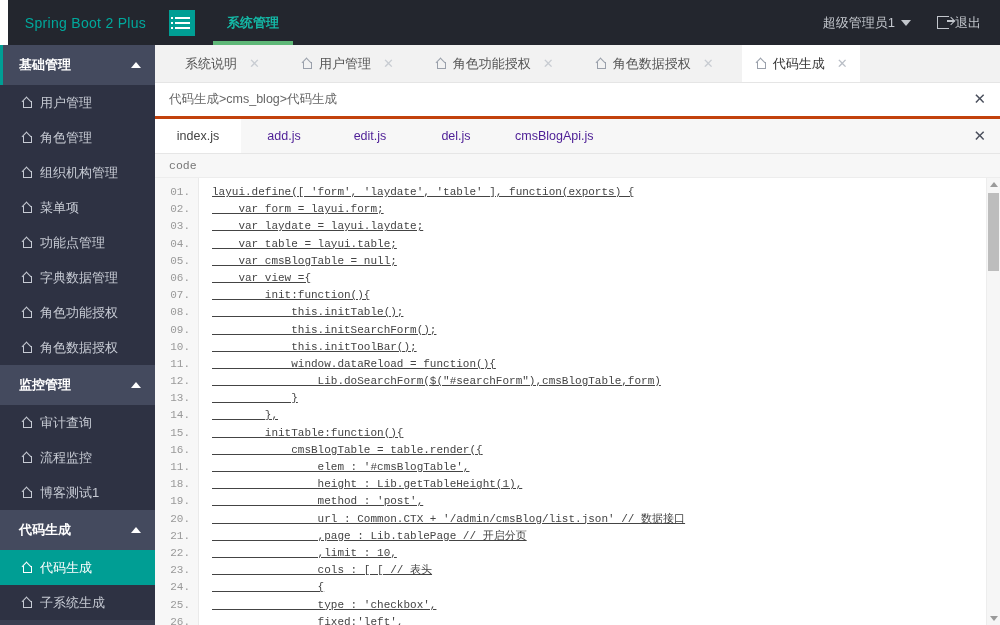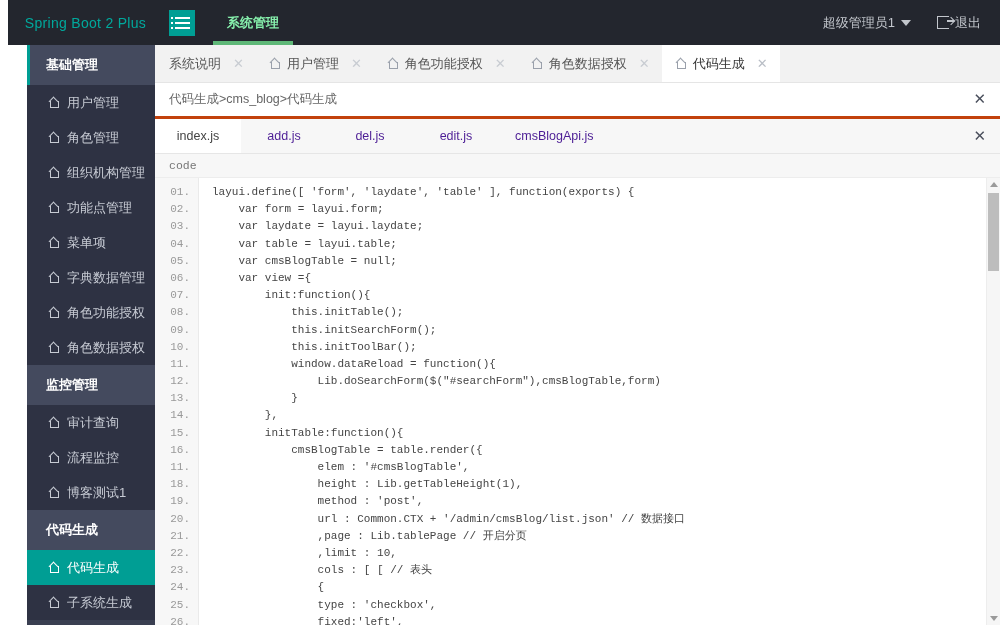--- a/index.html
+++ b/index.html
@@ -22,21 +22,21 @@
   .burger{
     width:26px;height:26px;background:#009E94;margin-left:6px;
     display:flex;flex-direction:column;justify-content:center;align-items:center;gap:3px;
     cursor:pointer;flex:none;
   }
   .burger i{display:block;width:15px;height:2px;background:#fff;position:relative;}
   .burger i:before{content:"";position:absolute;left:-4px;top:0;width:2px;height:2px;background:#fff;}
   .topnav{display:flex;align-items:stretch;height:45px;margin-left:18px;}
   .topnav-item{
     position:relative;display:flex;align-items:center;padding:0 14px;
-    color:#86efac;font-size:13px;font-weight:bold;cursor:pointer;white-space:nowrap;
+    color:#14b8a6;font-size:13px;font-weight:bold;cursor:pointer;white-space:nowrap;
   }
   .topnav-item.active:after{
     content:"";position:absolute;left:0;right:0;bottom:0;height:4px;background:#5FB878;
   }
   .header-right{
     margin-left:auto;display:flex;align-items:center;height:40px;
     padding-right:14px;color:#c2c6cc;font-size:13px;
   }
   .hr-item{display:flex;align-items:center;gap:6px;padding:0 13px;cursor:pointer;white-space:nowrap;}
   .caret-down{
@@ -50,21 +50,21 @@
     content:"";position:absolute;right:-5px;top:3px;width:7px;height:1.6px;background:#c2c6cc;
   }
   .logout-ico:before{
     content:"";position:absolute;right:-5px;top:1px;width:5px;height:5px;
     border-top:1.6px solid #c2c6cc;border-right:1.6px solid #c2c6cc;transform:rotate(45deg);
   }
 
   
   .sidebar{
     position:absolute;left:0;top:45px;width:155px;height:580px;
-    background:#3A3F51;overflow:hidden;margin-left:27px;
+    background:#3A3F51;overflow:hidden;
   }
   .side-group-title{
     height:40px;display:flex;align-items:center;justify-content:space-between;
     padding:0 14px 0 16px;color:#fff;font-size:13px;font-weight:bold;cursor:pointer;
     background:#444A5E;border-left:3px solid #009E94;box-sizing:border-box;
   }
   .side-group-title.plain{border-left:3px solid transparent;}
   .caret-up-w{
     width:0;height:0;border-left:5px solid transparent;border-right:5px solid transparent;
     border-bottom:6px solid #fff;
@@ -94,21 +94,21 @@
     background:#F2F2F2;overflow:hidden;
   }
 
   
   .wintabs{
     height:38px;background:#F2F2F2;display:flex;align-items:flex-end;
     border-bottom:1px solid #E5E5E5;box-sizing:border-box;
   }
   .wintab{
     height:37px;display:flex;align-items:center;gap:6px;padding:0 12px 0 14px;
-    font-size:13px;color:#555;cursor:pointer;white-space:nowrap;box-sizing:border-box;
+    font-size:13px;color:#555;cursor:pointer;white-space:nowrap;box-sizing:border-box;margin-left:16px;
   }
   .wintab.active{background:#fff;color:#333;}
   .wintab .home-ico{color:#9aa0ab;}
   .wintab .x{
     color:#c8ccd2;font-size:13px;line-height:1;margin-left:6px;cursor:pointer;
     font-family:"DejaVu Sans",sans-serif;
   }
   .wintab.active .x{color:#b9bec6;}
 
   
@@ -152,21 +152,21 @@
   .code-lines{
     display:flex;font-family:"Liberation Mono","DejaVu Sans Mono",monospace;
     font-size:11px;line-height:17.2px;
   }
   .gutter{
     width:44px;flex:none;background:#F7F7F7;border-right:1px solid #EAEAEA;
     text-align:right;padding:6px 8px 0 0;color:#999;box-sizing:border-box;
   }
   .gutter div{height:17.2px;}
   .codecol{padding:6px 0 0 13px;color:#444;white-space:pre;}
-  .codecol div{height:17.2px;}
+  .codecol div{height:17.2px;text-decoration:underline;}
 
   
   .vscroll{
     position:absolute;right:0;top:24px;bottom:0;width:14px;background:#F6F6F6;
     border-left:1px solid #EDEDED;box-sizing:border-box;
   }
   .vs-arrow{
     height:13px;display:flex;align-items:center;justify-content:center;cursor:pointer;
   }
   .vs-arrow .tri{width:0;height:0;border-left:4px solid transparent;border-right:4px solid transparent;}
@@ -220,25 +220,25 @@
       <div class="side-item">
         <span class="home-ico"></span>
         <span>角色管理</span>
       </div>
       <div class="side-item">
         <span class="home-ico"></span>
         <span>组织机构管理</span>
       </div>
       <div class="side-item">
         <span class="home-ico"></span>
+        <span>菜单项</span>
+      </div>
+      <div class="side-item">
+        <span class="home-ico"></span>
         <span>功能点管理</span>
-      </div>
-      <div class="side-item">
-        <span class="home-ico"></span>
-        <span>菜单项</span>
       </div>
       <div class="side-item">
         <span class="home-ico"></span>
         <span>字典数据管理</span>
       </div>
       <div class="side-item">
         <span class="home-ico"></span>
         <span>角色功能授权</span>
       </div>
       <div class="side-item">
@@ -317,24 +317,24 @@
     </div>
 
     <div class="filetabs">
       <div class="filetab active">
         <span>index.js</span>
       </div>
       <div class="filetab">
         <span>add.js</span>
       </div>
       <div class="filetab">
+        <span>edit.js</span>
+      </div>
+      <div class="filetab">
         <span>del.js</span>
-      </div>
-      <div class="filetab">
-        <span>edit.js</span>
       </div>
       <div class="filetab">
         <span>cmsBlogApi.js</span>
       </div>
       <div class="bar-x" style="margin-left:auto">✕</div>
     </div>
 
     <div class="codewrap">
       <div class="code-head">
         <span>code</span>

